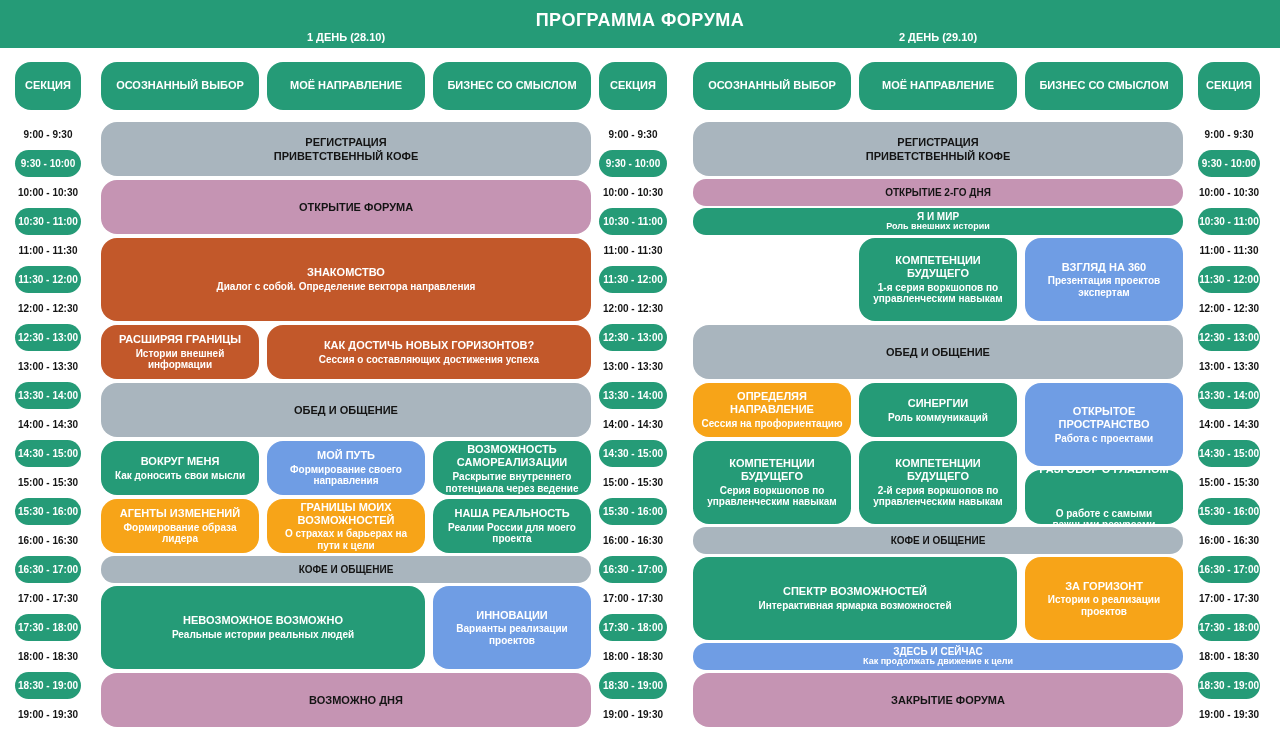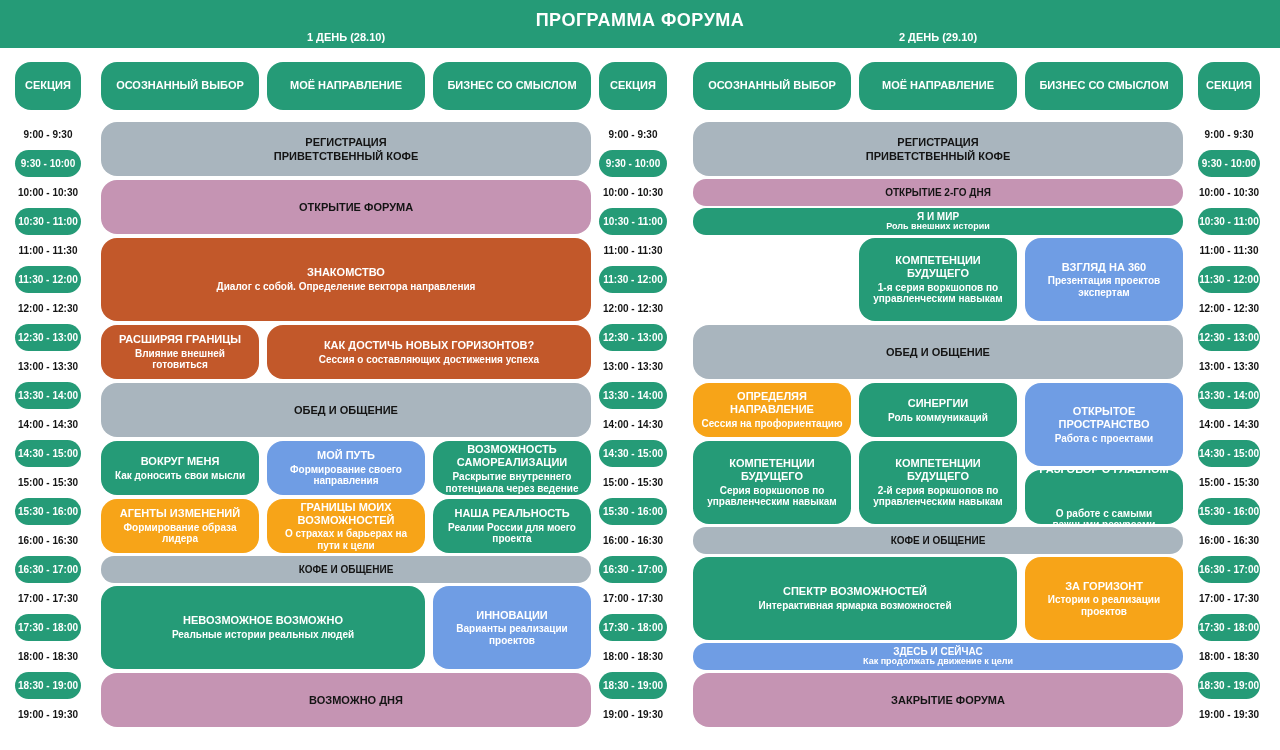--- a/index.html
+++ b/index.html
@@ -125,21 +125,21 @@
       </div>
       <div class="event c-mauve" style="grid-area: 5 / 3 / span 2 / span 5;">
         <div class="ttl">ОТКРЫТИЕ ФОРУМА</div>
       </div>
       <div class="event c-rust" style="grid-area: 7 / 3 / span 3 / span 5;">
         <div class="ttl">ЗНАКОМСТВО</div>
         <div class="sub">Диалог с собой. Определение вектора направления</div>
       </div>
       <div class="event c-rust" style="grid-area: 10 / 3 / span 2 / span 1;">
         <div class="ttl">РАСШИРЯЯ ГРАНИЦЫ</div>
-        <div class="sub">Влияние внешней готовиться</div>
+        <div class="sub">Истории внешней информации</div>
       </div>
       <div class="event c-rust" style="grid-area: 10 / 5 / span 2 / span 3;">
         <div class="ttl">КАК ДОСТИЧЬ НОВЫХ ГОРИЗОНТОВ?</div>
         <div class="sub">Сессия о составляющих достижения успеха</div>
       </div>
       <div class="event c-gray" style="grid-area: 12 / 3 / span 2 / span 5;">
         <div class="ttl">ОБЕД И ОБЩЕНИЕ</div>
       </div>
       <div class="event c-green" style="grid-area: 14 / 3 / span 2 / span 1;">
         <div class="ttl">ВОКРУГ МЕНЯ</div>

